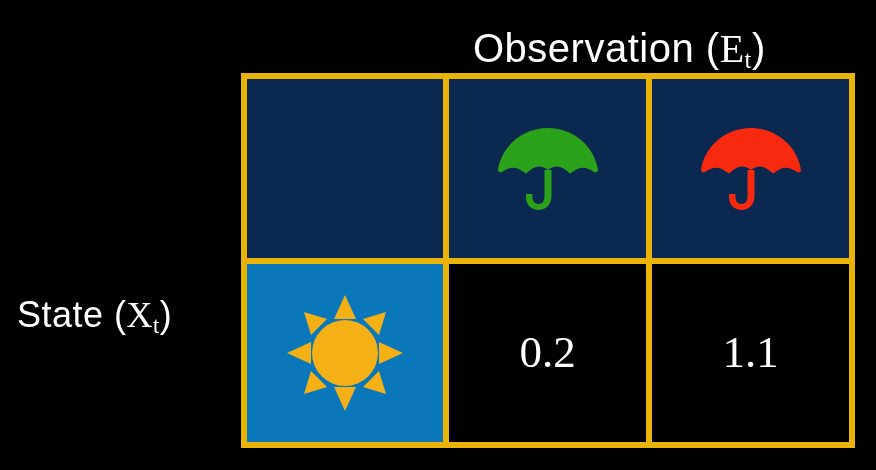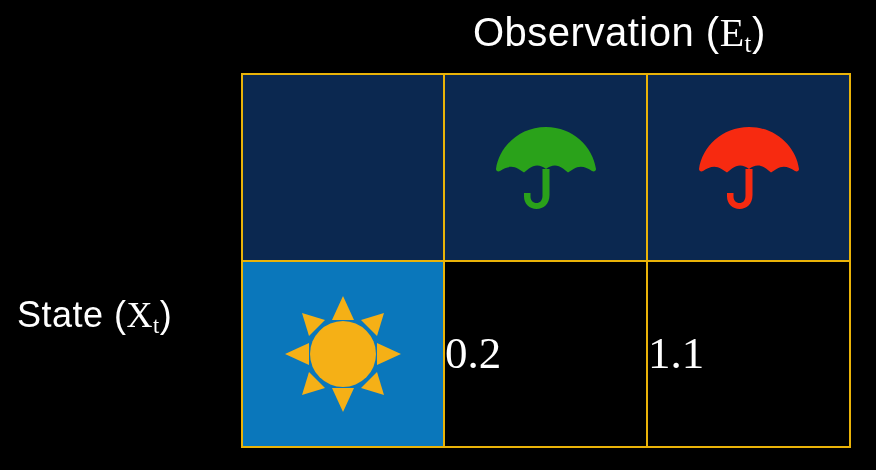--- a/index.html
+++ b/index.html
@@ -28,21 +28,21 @@
     position: absolute;
     color: #ffffff;
     font-family: "Liberation Sans", sans-serif;
     font-weight: 300;
     letter-spacing: 0.5px;
     white-space: nowrap;
     line-height: 1;
   }
   #observation-label {
     left: 473px;
-    top: 12px;
+    top: 28px;
     font-size: 40px;
   }
   #state-label {
     left: 17px;
     top: 297px;
     font-size: 36px;
   }
   .var-serif {
     font-family: "Liberation Serif", serif;
     font-weight: 400;
@@ -59,24 +59,24 @@
   #matrix-table {
     position: absolute;
     left: 241px;
     top: 73px;
     width: 608px;
     height: 375px;
     border-collapse: collapse;
     table-layout: fixed;
   }
   #matrix-table td {
-    border: 2px solid #eab308;
+    border: 6px solid #eab308;
     padding: 0;
     vertical-align: middle;
-    text-align: left;
+    text-align: center;
   }
   .col-label { width: 202px; }
   .col-val   { width: 203px; }
 
   .row-head { height: 125px; }
   .row-body { height: 125px; }
 
   .cell-navy  { background: #0b2850; }
   .cell-blue  { background: #0a77bb; }
   .cell-black { background: #000000; }

